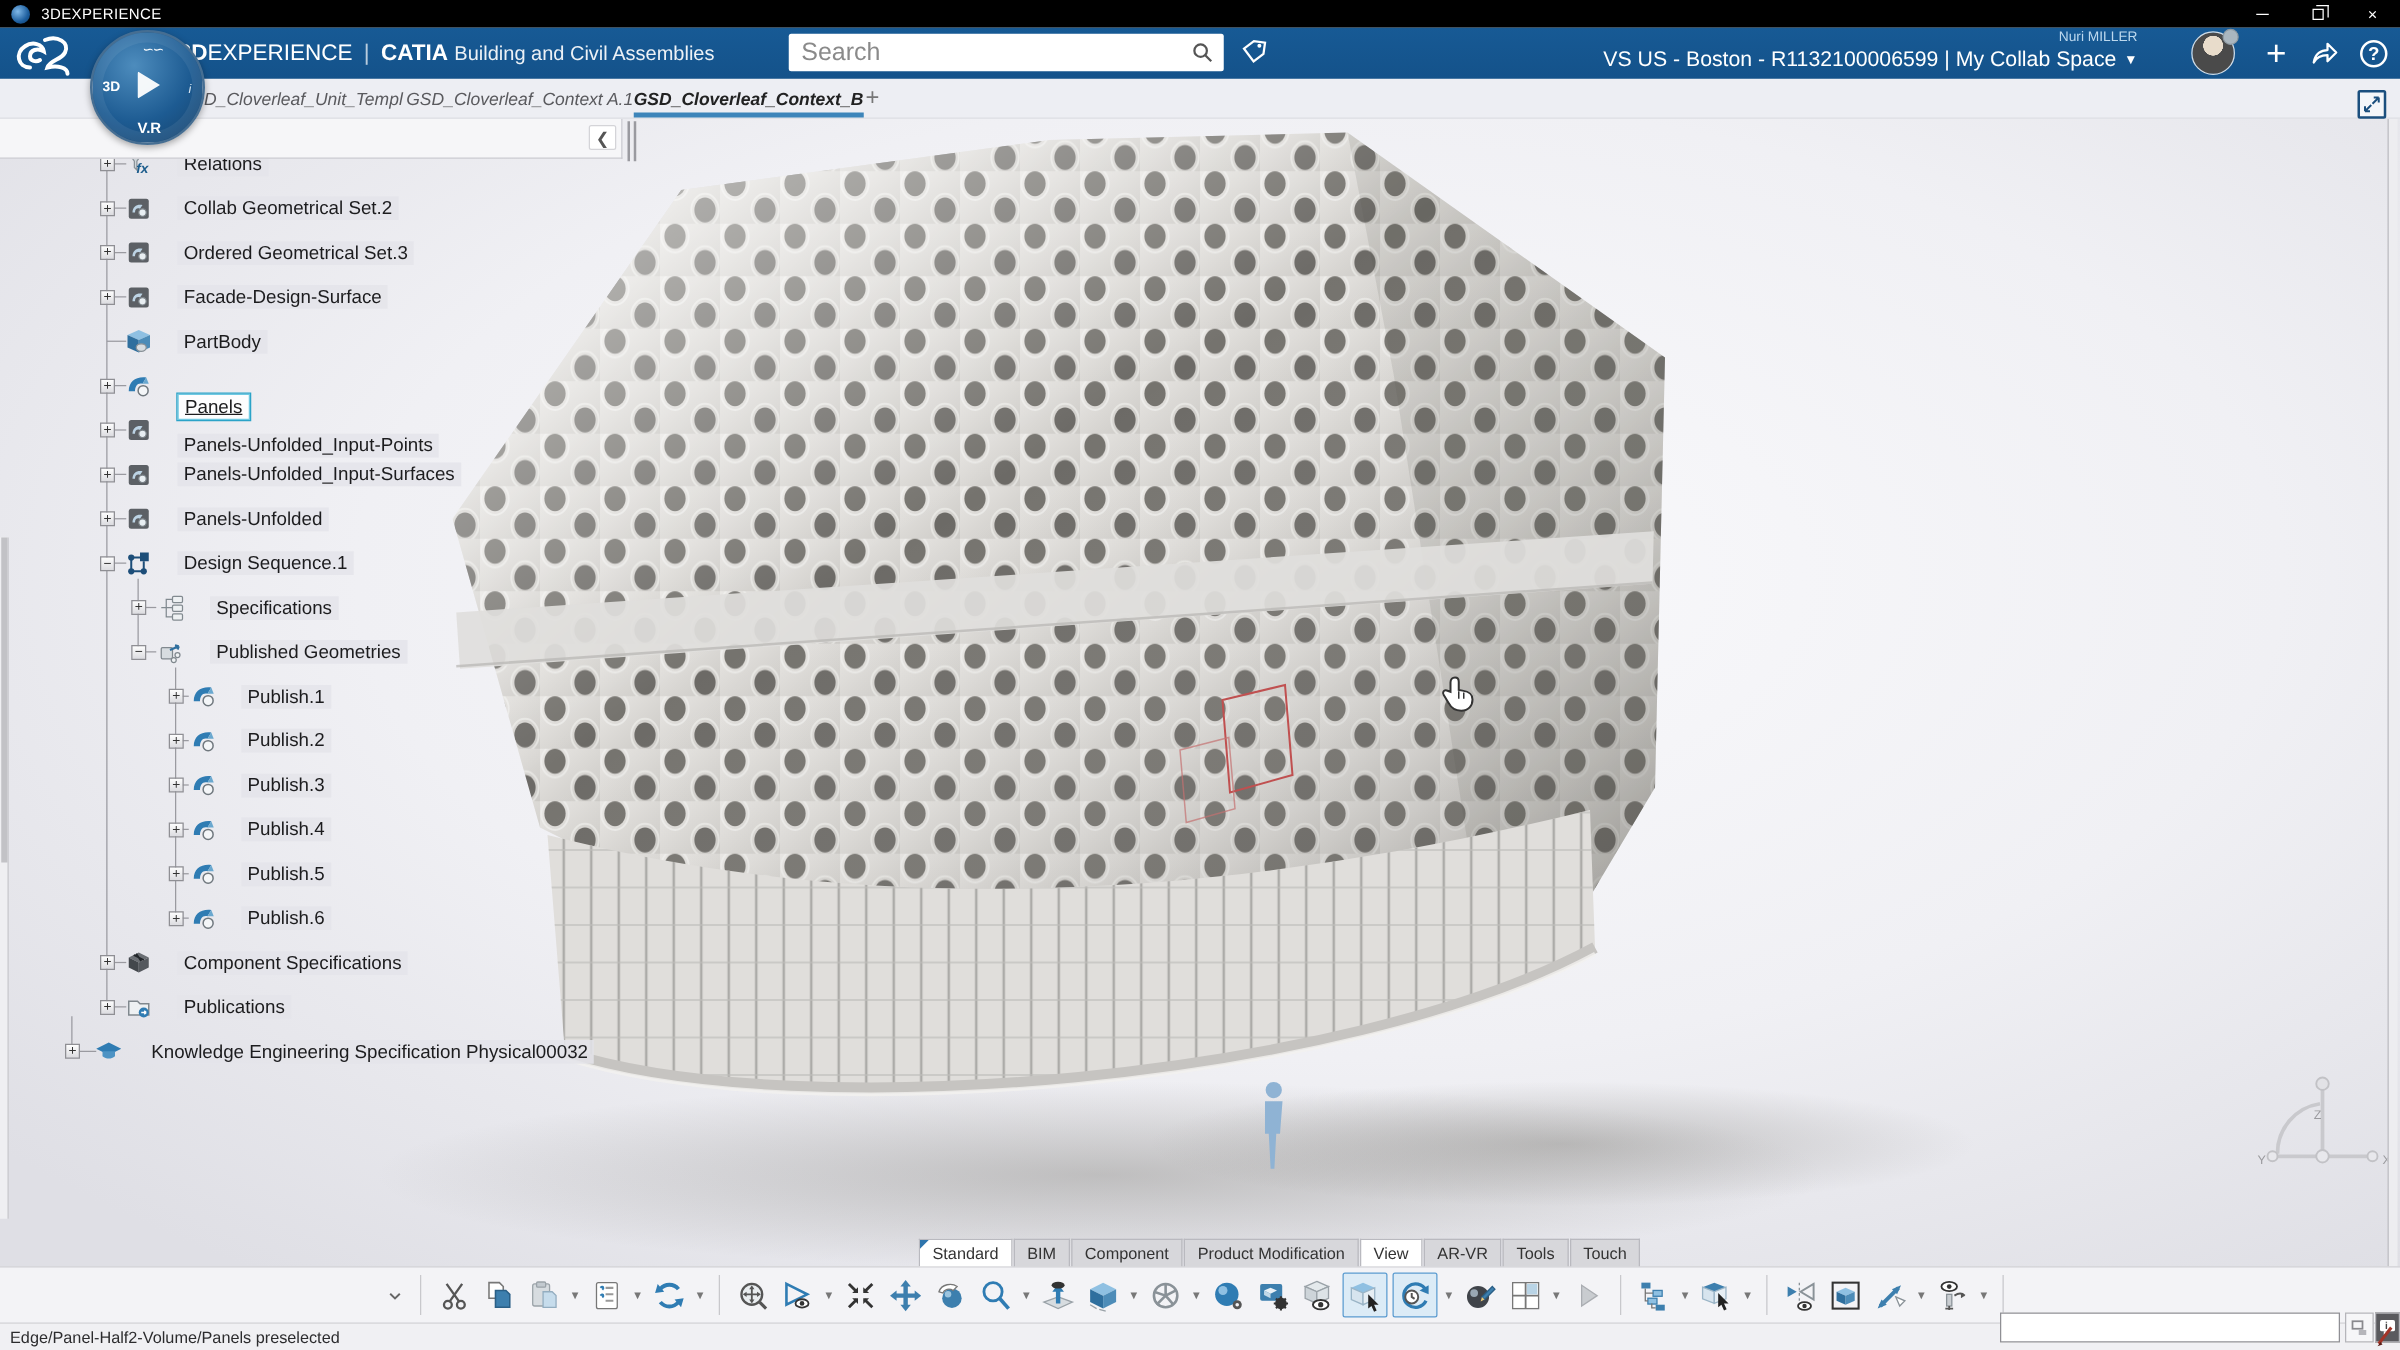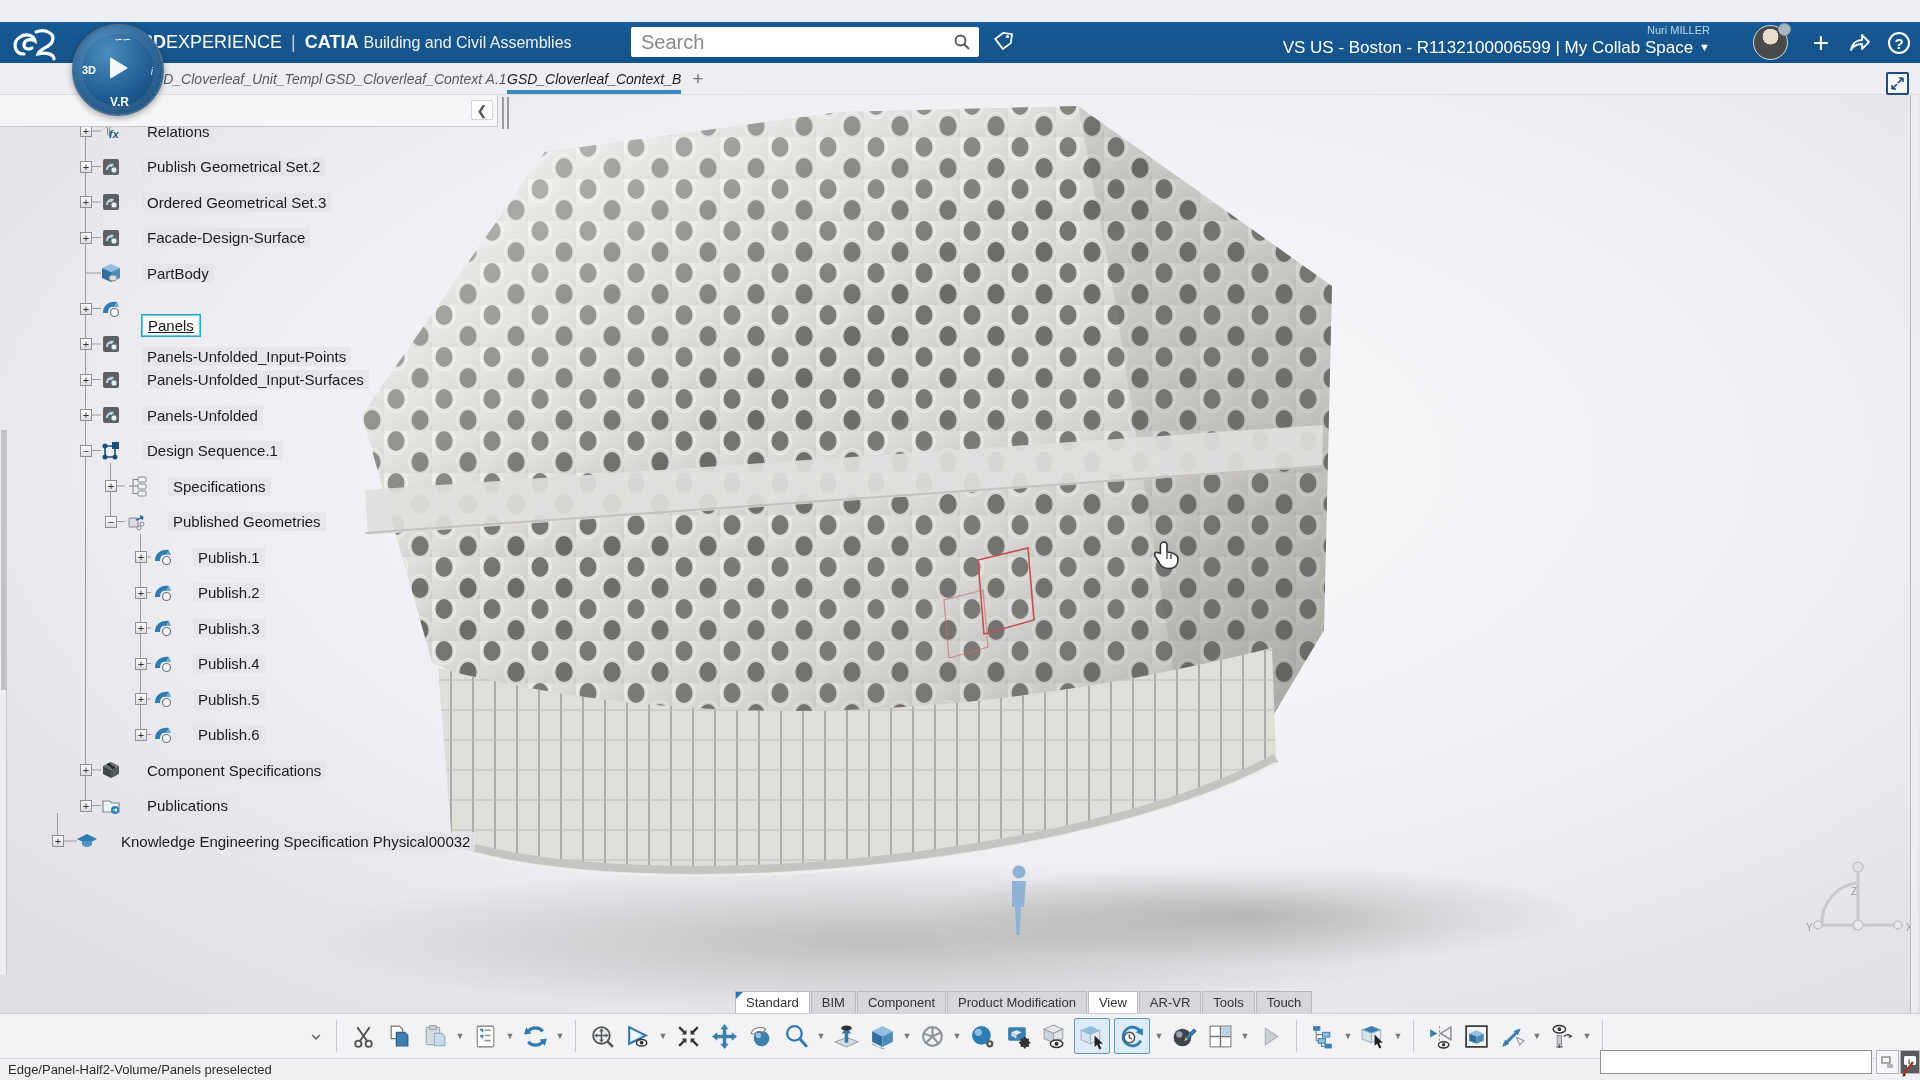--- a/index.html
+++ b/index.html
@@ -42,21 +42,21 @@
   .compass { position:absolute; left:72px; top:24px; width:92px; height:92px; border-radius:50%; background:radial-gradient(circle at 38% 30%, #4d8cbd, #1b5档, #16446f); background:radial-gradient(circle at 38% 30%, #4d8cbd, #1d5b92 55%, #143e66); border:2px solid #466e92; box-shadow:0 2px 6px rgba(0,0,0,.35), inset 0 0 0 8px rgba(255,255,255,.07); z-index:55; }
   .compass .play { position:absolute; left:36px; top:31px; width:0; height:0; border-left:18px solid #fff; border-top:11px solid transparent; border-bottom:11px solid transparent; border-radius:2px; opacity:.95; }
   .compass .q3d { position:absolute; left:8px; top:38px; color:#fff; font-size:11px; font-weight:bold; }
   .compass .qvr { position:absolute; left:36px; bottom:5px; color:#fff; font-size:12px; font-weight:bold; }
   .compass .qi  { position:absolute; right:9px; top:40px; color:#dce9f4; font-size:10px; font-style:italic; }
   .compass .qbird { position:absolute; left:40px; top:7px; color:#fff; font-size:11px; letter-spacing:-1px; }
 
   
   #tabrow { position:absolute; left:0; top:63px; width:1920px; height:32px; background:#edeef3; border-bottom:1px solid #dddee4; z-index:45; }
   .doctab { position:absolute; top:0; height:32px; display:flex; align-items:center; font-size:14px; font-style:italic; color:#5a5a5e; white-space:nowrap; }
-  .doctab.active { color:#222; font-weight:normal; }
+  .doctab.active { color:#222; font-weight:bold; }
   .doctab .underline { position:absolute; left:0; right:0; bottom:1px; height:4px; background:#3d85ba; }
   .addtab { position:absolute; left:686px; top:4px; width:24px; height:24px; color:#777; font-size:19px; display:flex; align-items:center; justify-content:center; }
   .expandbtn { position:absolute; left:1886px; top:72px; width:23px; height:23px; border:2px solid #1b4f7e; border-radius:2px; background:#f4f6f9; z-index:46; display:flex; align-items:center; justify-content:center; }
 
   
   #viewport { position:absolute; left:0; top:95px; width:1920px; height:963px; background:radial-gradient(ellipse 1400px 700px at 55% 38%, #fafafc 0%, #f0f0f4 55%, #dfdfe5 100%); z-index:1; }
   #modelsvg { position:absolute; left:0; top:0; }
   .watermark { position:absolute; left:1658px; top:978px; color:#fff; opacity:.55; font-weight:bold; letter-spacing:3px; font-size:22px; line-height:24px; z-index:2; }
   .wm3s { position:absolute; left:1594px; top:966px; color:#fff; opacity:.5; font-size:52px; font-style:italic; font-weight:bold; z-index:2; font-family:"DejaVu Serif",serif; }
 
@@ -358,20 +358,33 @@
         <polygon points="22,13 19,11 19,15" fill="#555"></polygon>
         <rect x="8" y="12" width="4" height="9" fill="#c9cdd1" stroke="#8a9298"></rect>
         <path d="M10 21 v3 M7 23 h6" stroke="#555" stroke-width="1.4"></path>
       </symbol>
       <symbol id="t-chevron" viewBox="0 0 26 26">
         <path d="M8 11 L13 16 L18 11" stroke="#666" stroke-width="2" fill="none"></path>
       </symbol>
     </defs>
   </svg>
 
+  <div id="titlebar">
+    <span class="appico"></span>
+    <span class="tb-title">3DEXPERIENCE</span>
+    <div class="tb-controls">
+      <span class="tb-btn">
+          <span class="glyph-min"></span>
+        </span>
+      <span class="tb-btn">
+          <span class="glyph-restore"></span>
+        </span>
+      <span class="tb-btn">×</span>
+    </div>
+  </div>
 
   <div id="header">
     <svg class="logo3s" width="52" height="36" viewBox="0 0 52 36">
       <path d="M14 28 C4 28 2 16 10 11 C16 7 24 9 25 15 C20 12 14 14 14 19 C14 23 19 24 22 22" stroke="#fff" stroke-width="3.2" fill="none" stroke-linecap="round"></path>
       <path d="M26 6 C36 2 46 8 42 16 C39 22 30 22 28 28 C36 26 44 28 44 33" stroke="#fff" stroke-width="3.2" fill="none" stroke-linecap="round"></path>
     </svg>
     <div class="brand">
       <b>3D</b><span class="thin">EXPERIENCE</span>
       <span style="opacity:.7; padding:0 4px;">|</span>
       <b>CATIA</b>
@@ -528,21 +541,21 @@
 
   <div class="trow" style="top:118px; left:142px;">
       <span class="tlabel">Relations</span>
     </div>
   <span class="expander" style="left:80px; top:125px;">+</span>
   <svg class="tico" style="left:100px; top:120px;">
       <use href="#i-relations"></use>
     </svg>
 
   <div class="trow" style="top:153.5px; left:142px;">
-      <span class="tlabel">Publish Geometrical Set.2</span>
+      <span class="tlabel">Collab Geometrical Set.2</span>
     </div>
   <span class="expander" style="left:80px; top:160.5px;">+</span>
   <svg class="tico" style="left:100px; top:155.5px;">
       <use href="#i-geomset"></use>
     </svg>
 
   <div class="trow" style="top:189px; left:142px;text-align:right;">
       <span class="tlabel">Ordered Geometrical Set.3</span>
     </div>
   <span class="expander" style="left:80px; top:196px;">+</span>

